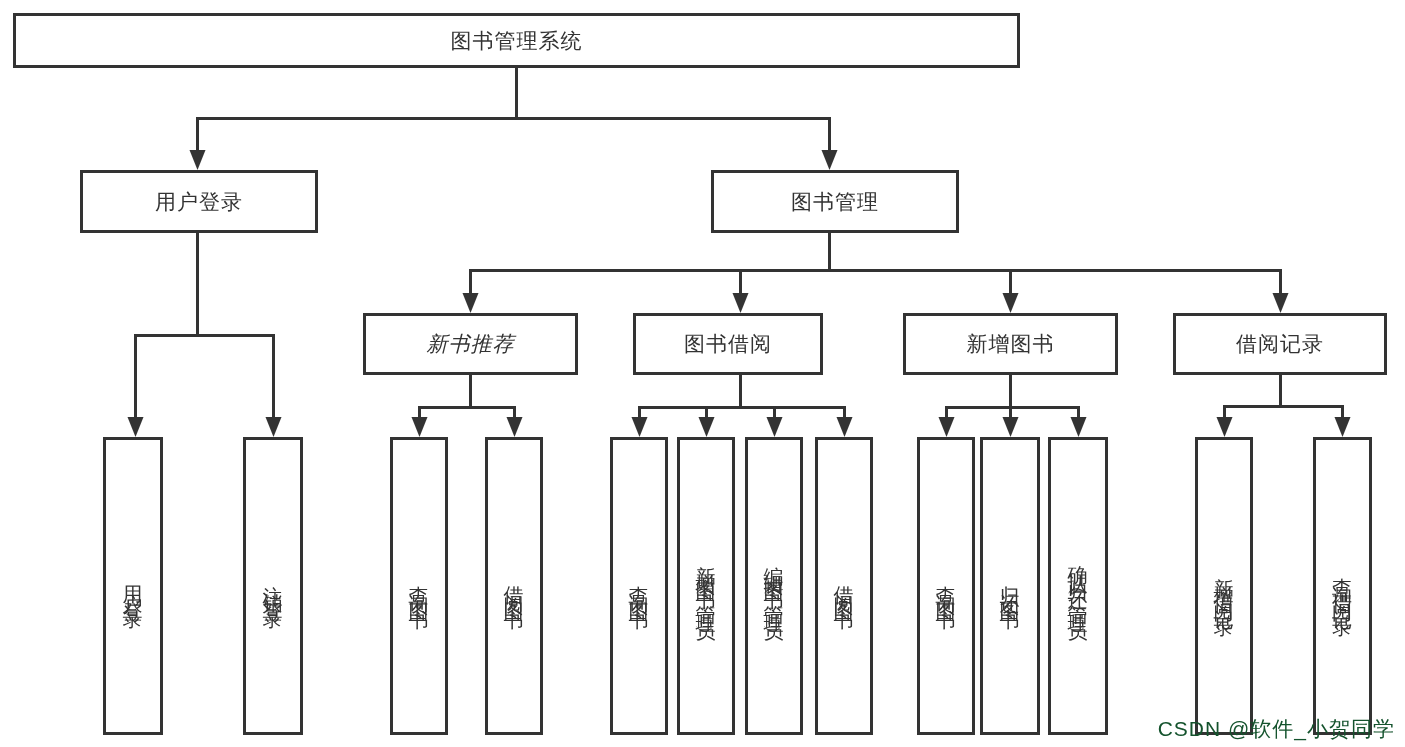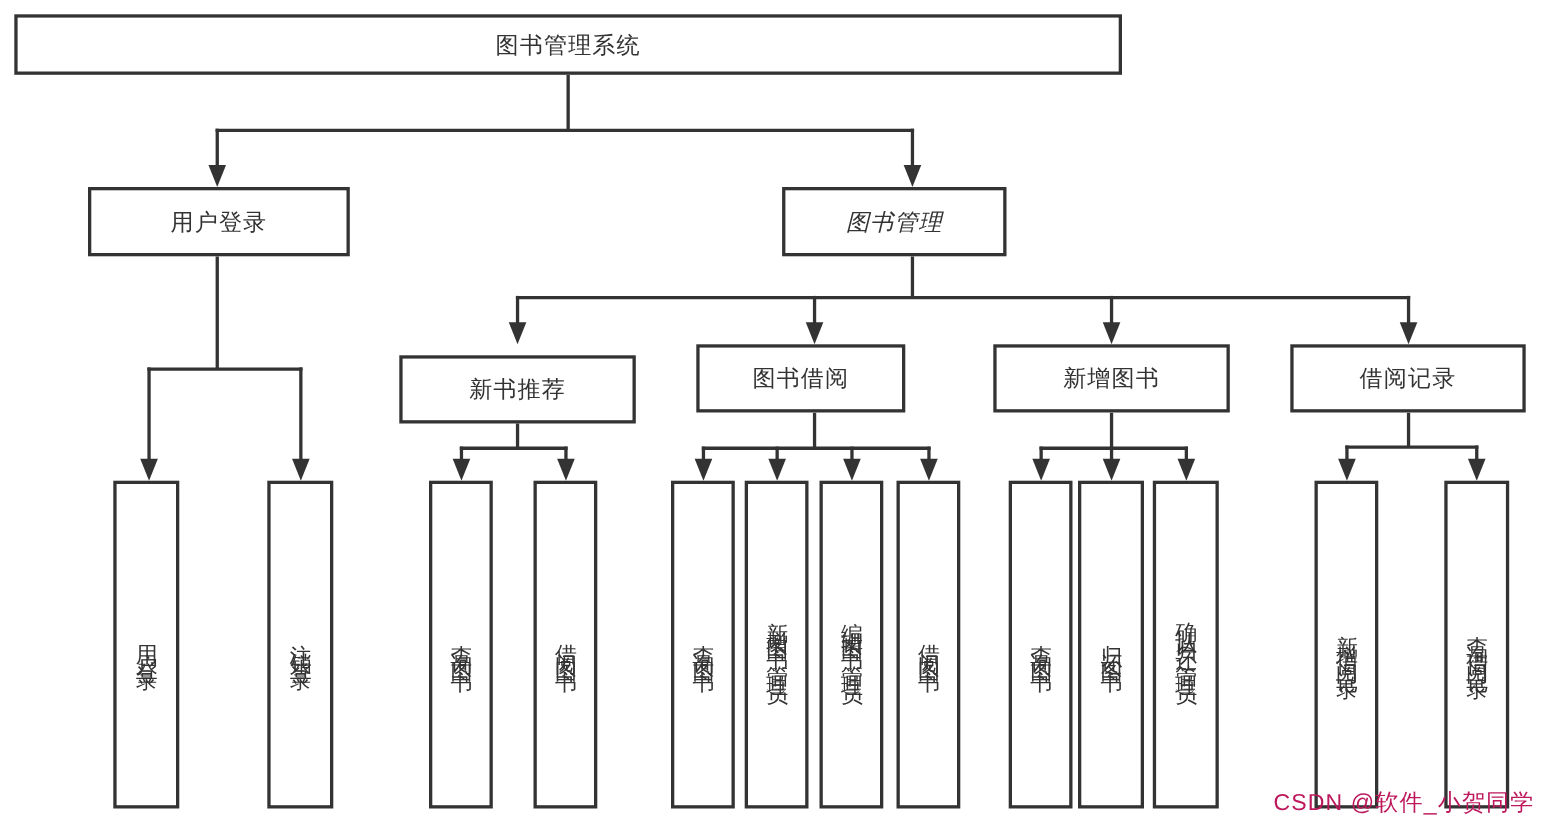--- a/index.html
+++ b/index.html
@@ -42,21 +42,21 @@
     writing-mode: vertical-rl;
     text-orientation: mixed;
     font-size: 20px;
     letter-spacing: 8px;
     line-height: 1;
   }
   .watermark {
     position: absolute;
     right: 10px;
     bottom: 4px;
-    color: #be185d;
+    color: #14532d;
     font-size: 21px;
     letter-spacing: 1px;
     z-index: 3;
     white-space: nowrap;
   }
 </style>
 </head>
 <body>
 
 <div class="stage">
@@ -116,23 +116,23 @@
       <polygon points="1002.5,417 1018.5,417 1010.5,437"></polygon>
       <polygon points="1070.5,417 1086.5,417 1078.5,437"></polygon>
       <polygon points="1216.5,417 1232.5,417 1224.5,437"></polygon>
       <polygon points="1334.5,417 1350.5,417 1342.5,437"></polygon>
     </g>
   </svg>
 
   <div class="node h-node" style="left:13px; top:13px; width:1007px; height:55px;">图书管理系统</div>
 
   <div class="node h-node" style="left:80px; top:170px; width:238px; height:63px;">用户登录</div>
-  <div class="node h-node" style="left:711px; top:170px; width:204px; height:63px;font-style:italic;">图书管理</div>
+  <div class="node h-node" style="left:711px; top:170px; width:248px; height:63px;">图书管理</div>
 
-  <div class="node h-node" style="left:363px; top:323px; width:215px; height:62px;">新书推荐</div>
+  <div class="node h-node" style="left:363px; top:313px; width:215px; height:62px;font-style:italic;">新书推荐</div>
   <div class="node h-node" style="left:633px; top:313px; width:190px; height:62px;">图书借阅</div>
   <div class="node h-node" style="left:903px; top:313px; width:215px; height:62px;">新增图书</div>
   <div class="node h-node" style="left:1173px; top:313px; width:214px; height:62px;">借阅记录</div>
 
   <div class="node v-node" style="left:103px; top:437px; width:60px; height:298px;">用户登录</div>
   <div class="node v-node" style="left:243px; top:437px; width:60px; height:298px;">注销登录</div>
 
   <div class="node v-node" style="left:390px; top:437px; width:58px; height:298px;">查询图书</div>
   <div class="node v-node" style="left:485px; top:437px; width:58px; height:298px;">借阅图书</div>
 

